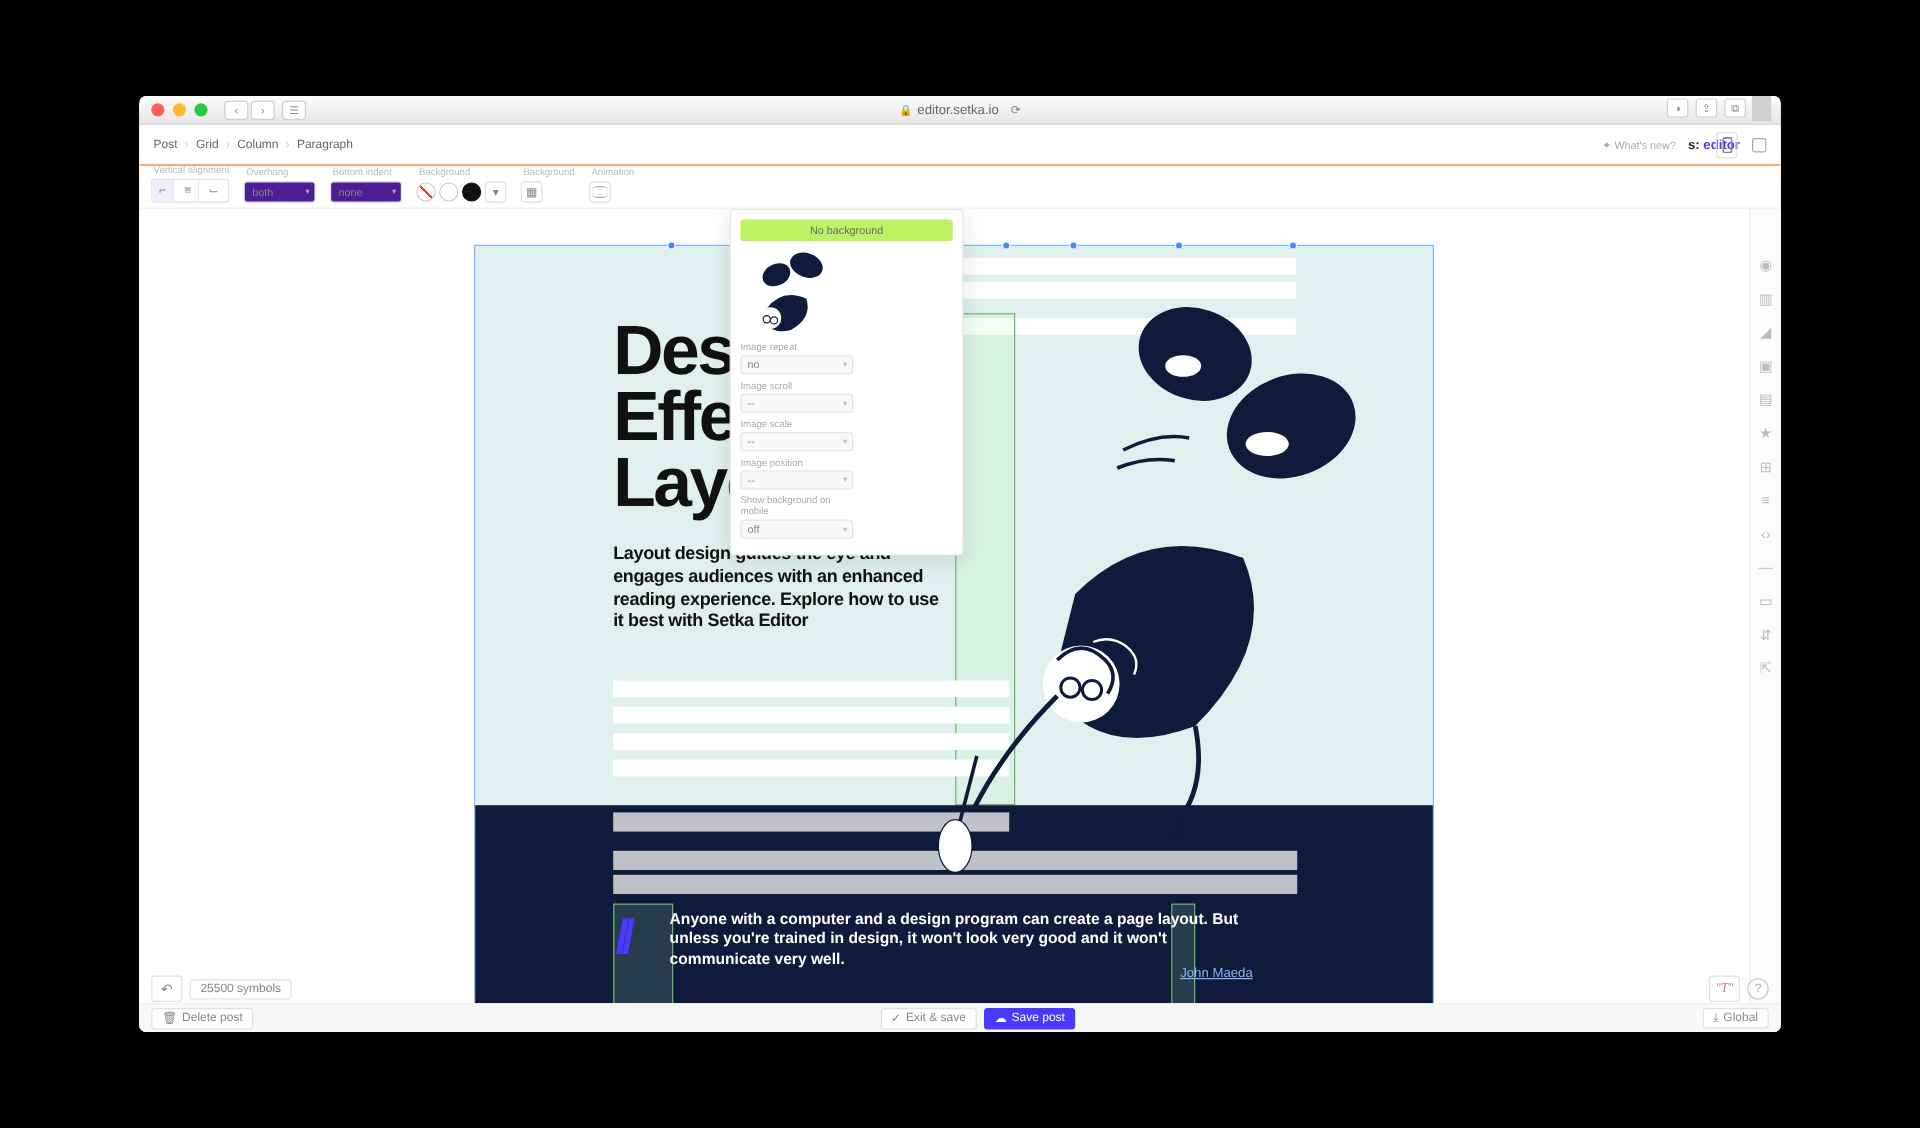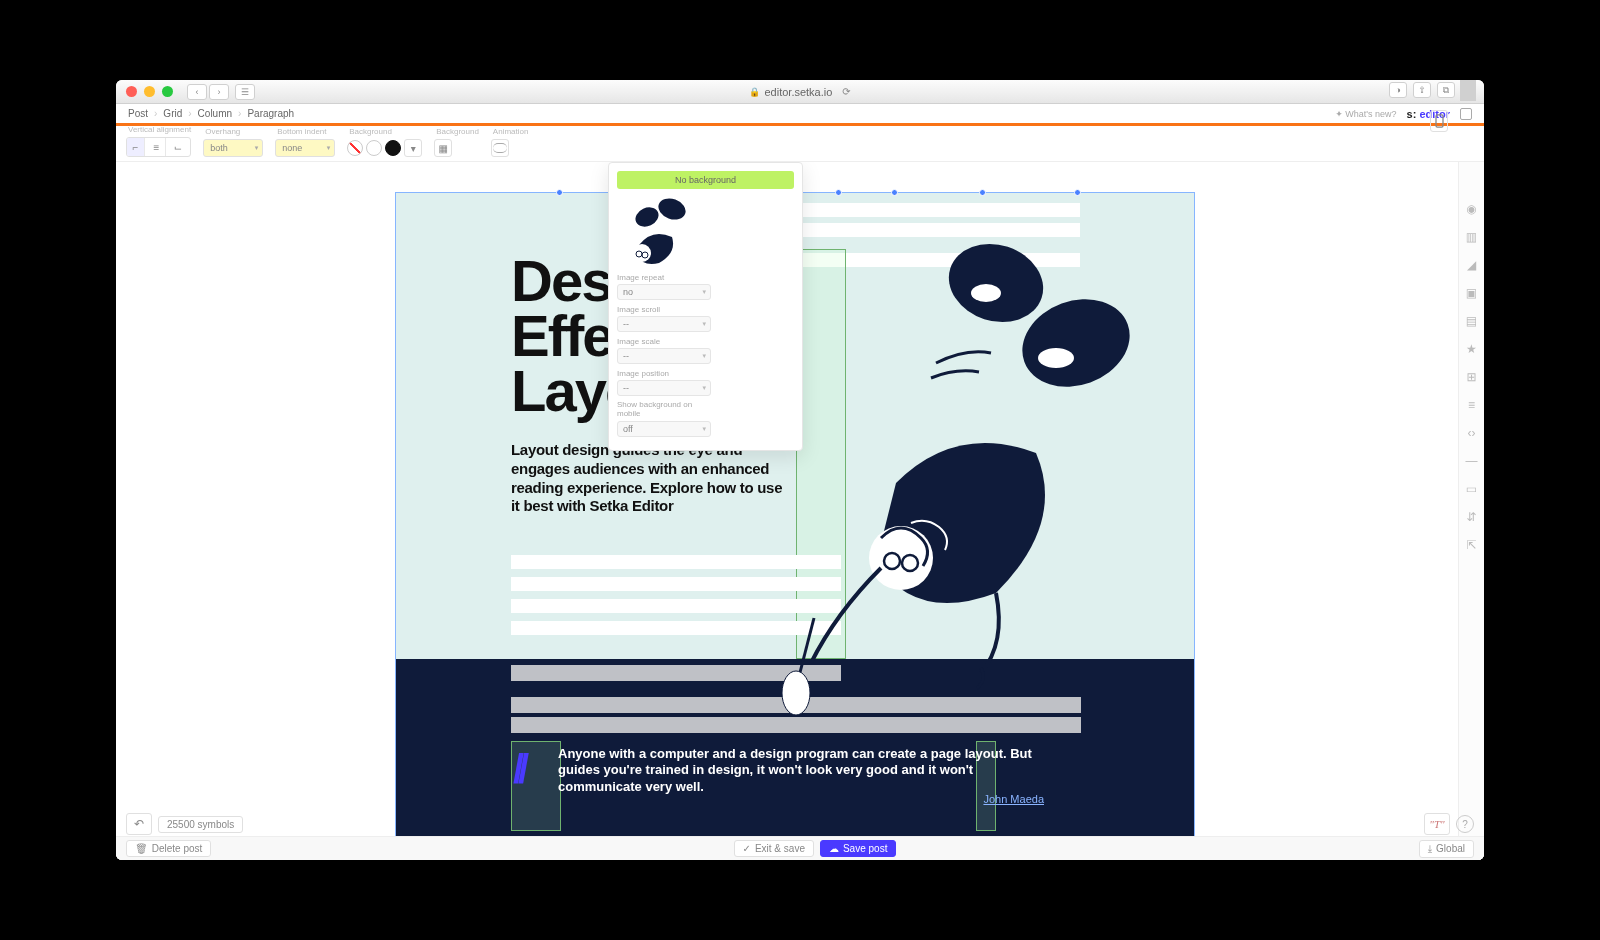--- a/index.html
+++ b/index.html
@@ -13,39 +13,39 @@
 .nav-btns { display:flex; gap:2px; margin-left:14px; }
 .nav-btn { width:20px; height:16px; border:1px solid #d0d0d0; border-radius:3px; background:#fff; display:flex;align-items:center;justify-content:center;font-size:9px;color:#888;}
 .url-area { position:absolute; left:50%; transform:translateX(-50%); display:flex; align-items:center; gap:4px; font-size:11px; color:#666;}
 .url-area .lock{font-size:9px;}
 .url-area .reload{margin-left:6px;font-size:10px;color:#888;}
 .tb-right{position:absolute;right:8px;display:flex;gap:6px;}
 .tb-icon{width:18px;height:16px;border:1px solid #d0d0d0;border-radius:3px;background:#fff;display:flex;align-items:center;justify-content:center;font-size:9px;color:#888;}
 .tb-plus{width:16px;height:22px;background:#d0d0d0;margin-left:-1px;margin-top:-3px;}
 
 .app { flex:1; background:#fff; display:flex; flex-direction:column; position:relative; overflow:hidden; }
-.topbar { height:22px; display:flex; align-items:center; justify-content:space-between; padding:0 12px; font-size:10px; color:#888; border-bottom:3px solid #f97316;}
+.topbar { height:34px; display:flex; align-items:center; justify-content:space-between; padding:0 12px; font-size:10px; color:#888; border-bottom:1px solid #f97316;}
 .breadcrumb{display:flex;align-items:center;gap:6px;}
 .breadcrumb span.sep{color:#ccc;}
 .breadcrumb span.crumb{color:#666;}
 .topbar-right{display:flex;align-items:center;gap:10px;}
 .whats{color:#aaa;font-size:9px;}
 .logo{font-weight:600;color:#222;font-size:11px;}
 .logo b{color:#4a3aff;}
 .fs-icon{width:12px;height:12px;border:1px solid #aaa;border-radius:2px;}
 
 .toolbar{height:36px;border-bottom:1px solid #eee;display:flex;align-items:flex-end;padding:0 10px 4px;gap:12px;font-size:9px;color:#aaa;}
 .tgroup{display:flex;flex-direction:column;gap:3px;}
 .tgroup .lab{font-size:8px;color:#bbb;padding-left:2px;}
 .tgroup .ctrl{display:flex;align-items:center;gap:3px;}
 .seg{display:flex;border:1px solid #e0e0e0;border-radius:3px;overflow:hidden;}
 .seg .b{width:18px;height:18px;display:flex;align-items:center;justify-content:center;font-size:10px;color:#888;border-right:1px solid #e8e8e8;cursor:pointer;}
 .seg .b:last-child{border-right:none;}
 .seg .b.active{background:#eef;}
-.sel{height:18px;border:1px solid #e0e0e0;border-radius:3px;padding:0 16px 0 6px;font-size:9px;color:#888;display:flex;align-items:center;position:relative;min-width:60px;background:#fef9c3;cursor:pointer;}
+.sel{height:18px;border:1px solid #e0e0e0;border-radius:3px;padding:0 16px 0 6px;font-size:9px;color:#888;display:flex;align-items:center;position:relative;min-width:60px;background:#4c1d95;cursor:pointer;}
 .sel:after{content:"▾";position:absolute;right:4px;font-size:7px;color:#aaa;}
 .swatches{display:flex;align-items:center;gap:3px;}
 .sw{width:16px;height:16px;border-radius:50%;border:1px solid #ccc;cursor:pointer;}
 .sw.none{background:linear-gradient(45deg,#fff 45%,#f33 45%,#f33 55%,#fff 55%);}
 .sw.white{background:#fff;}
 .sw.black{background:#111;border-color:#111;}
 .smbtn{width:18px;height:18px;border:1px solid #e0e0e0;border-radius:3px;display:flex;align-items:center;justify-content:center;font-size:10px;color:#888;background:#fff;cursor:pointer;}
 .anim-icon{width:14px;height:10px;border:1.5px solid #aaa;border-radius:6px;border-left:none;border-right:none;}
 
 .stage{flex:1;background:#fff;position:relative;overflow:hidden;}
@@ -229,21 +229,21 @@
 
           <div class="dkband" style="top:466px;height:214px;"></div>
           <div class="grey-bar" style="left:115px;top:472px;width:330px;"></div>
           <div class="grey-bar" style="left:115px;top:504px;width:570px;"></div>
           <div class="grey-bar" style="left:115px;top:524px;width:570px;"></div>
 
           <div class="row-outline" style="left:115px;top:548px;width:50px;height:90px;"></div>
           <div class="row-outline" style="left:580px;top:548px;width:20px;height:90px;"></div>
           <div class="quote-box">
             <div class="qmark">//</div>
-            <span>Anyone with a computer and a design program can create a page layout. But guides you're trained in design, it won't look very good and it won't communicate very well.</span>
+            <span>Anyone with a computer and a design program can create a page layout. But unless you're trained in design, it won't look very good and it won't communicate very well.</span>
           </div>
           <div class="author">John Maeda</div>
           <div class="author-sub">Global Head of Computational Design</div>
           <div class="grey-bar" style="left:115px;top:660px;width:570px;"></div>
 
           <svg class="illus" viewBox="0 0 480 500">
 
             <ellipse cx="380" cy="120" rx="55" ry="42" fill="#0f1b3a" transform="rotate(-20 380 120)"></ellipse>
             <ellipse cx="360" cy="135" rx="18" ry="10" fill="#fff"></ellipse>
             <ellipse cx="300" cy="60" rx="48" ry="38" fill="#0f1b3a" transform="rotate(18 300 60)"></ellipse>

